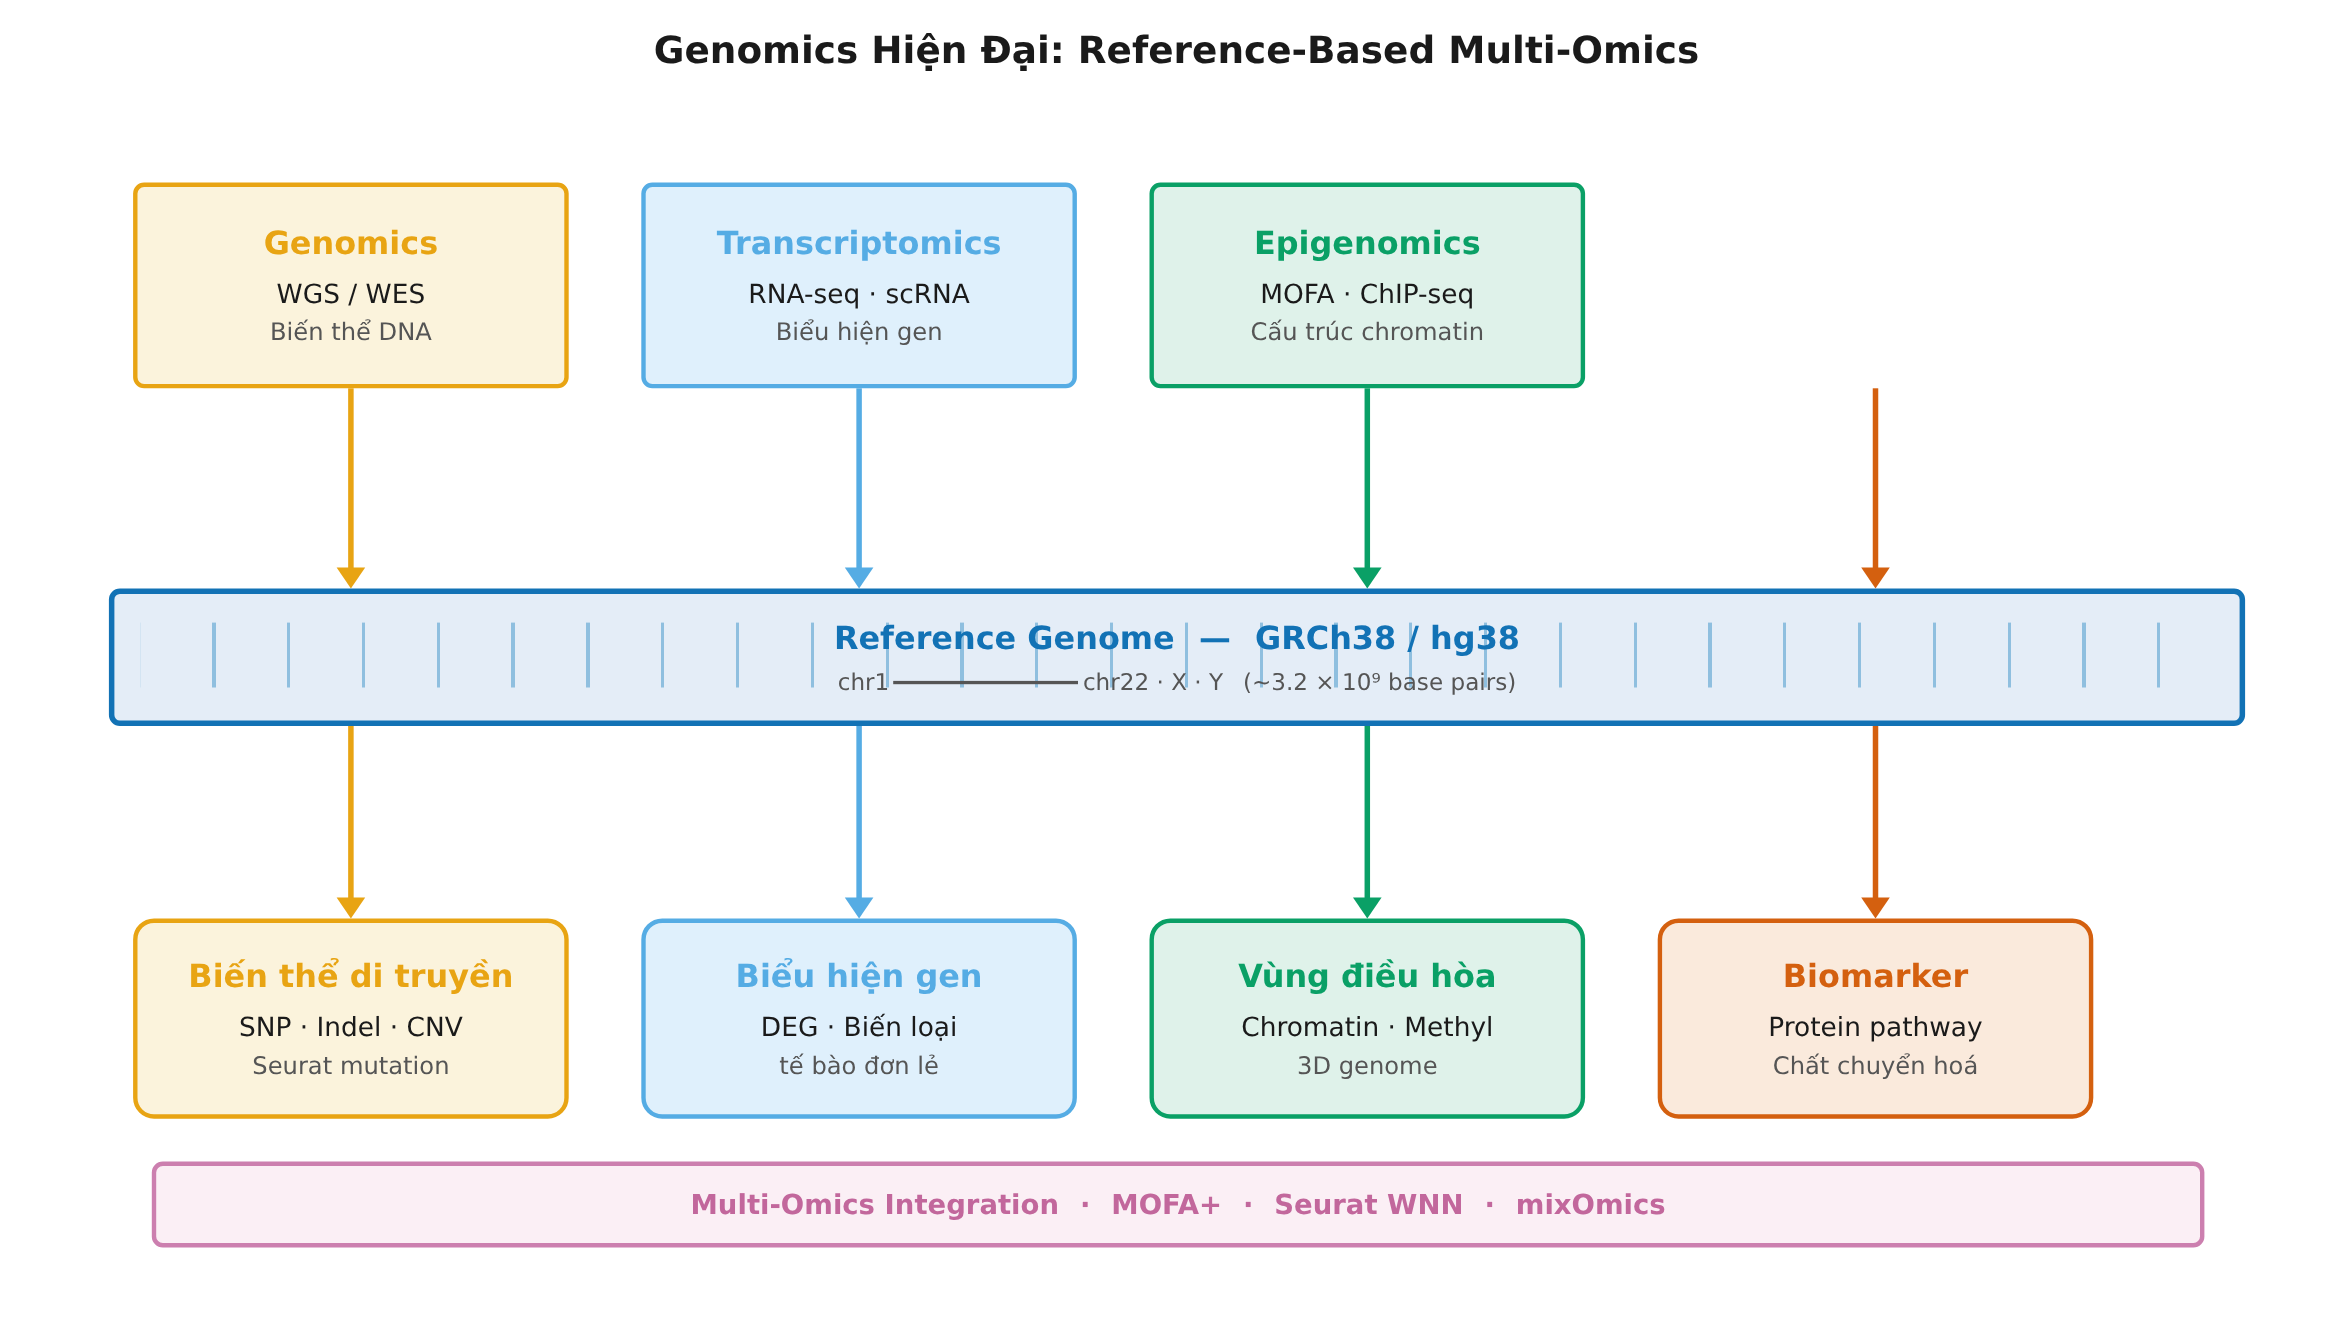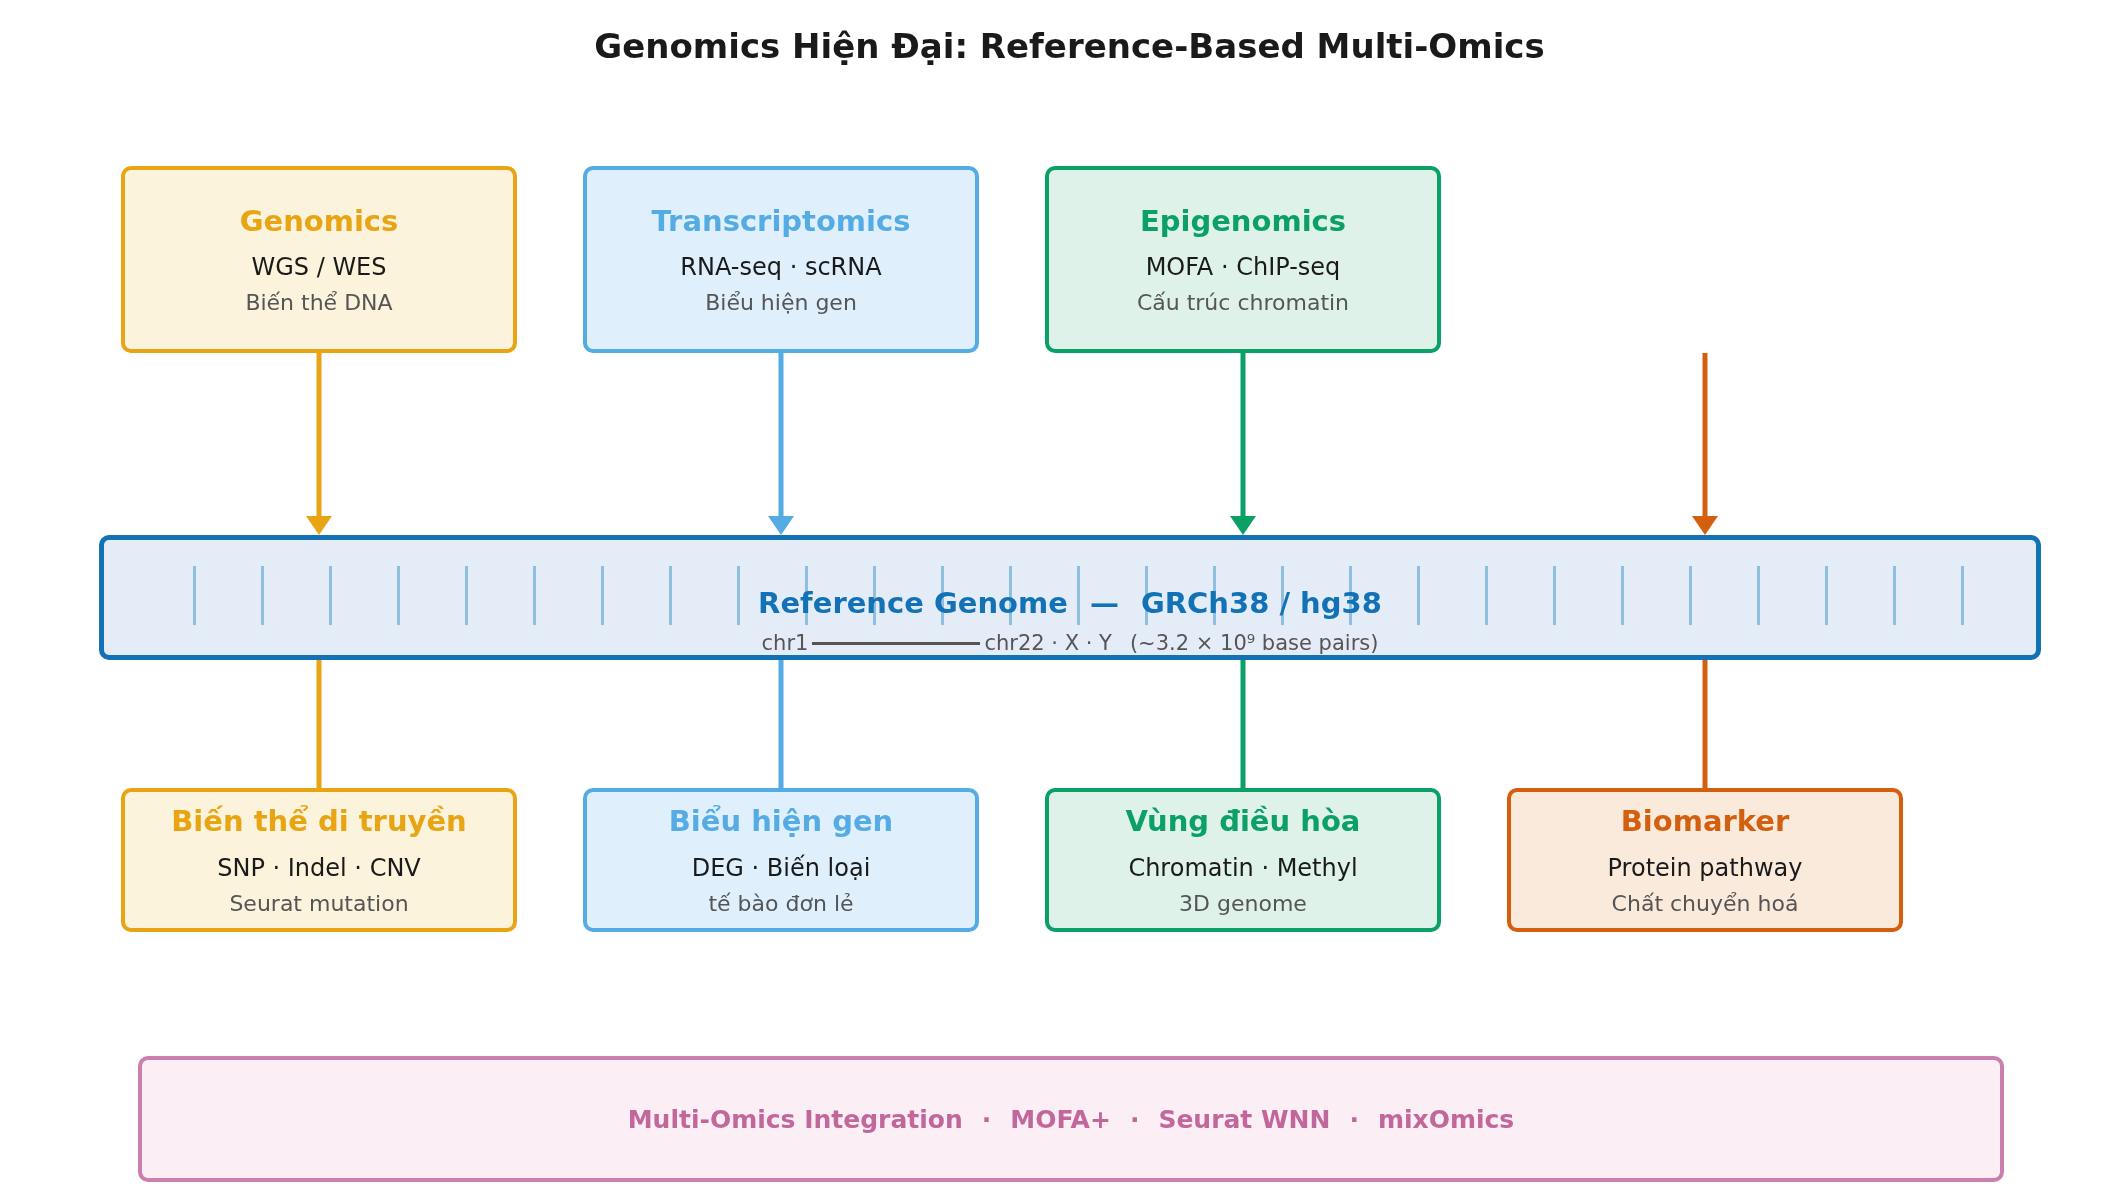--- a/index.html
+++ b/index.html
@@ -36,21 +36,21 @@
     background: var(--bg);
     border-radius: 10px;
     display: flex;
     flex-direction: column;
     align-items: center;
     justify-content: center;
     text-align: center;
     padding: 8px 16px;
   }
   .box.top-box { top: 166px; height: 187px; }
-  .box.bottom-box { top: 788px; height: 144px; }
+  .box.bottom-box { top: 835px; height: 182px; border-radius: 19px; }
   .box-title { font-size: 29px; font-weight: bold; color: var(--accent); line-height: 1.18; margin-bottom: 15px; }
   .box-line1 { font-size: 24px; color: #1a1a1a; margin-bottom: 9px; }
   .box-line2 { font-size: 22px; color: #555555; }
 
   .arrow { position: absolute; left: 0; width: 100%; }
   .arrow-top { top: 353px; height: 182px; }
   .arrow-bottom { top: 660px; height: 175px; }
   .arrow .shaft {
     position: absolute; left: 50%; transform: translateX(-50%);
     top: 0; width: 5px; background: var(--accent);
@@ -72,21 +72,21 @@
     position: absolute;
     left: 88px; top: 535px;
     width: 1942px; height: 125px;
     box-sizing: border-box;
     border: 5px solid var(--accent);
     background: var(--bg);
     border-radius: 10px;
     display: flex;
     flex-direction: column;
     align-items: center;
-    justify-content: flex-end;
+    justify-content: center;
   }
   .ref-bar .ticks {
     position: absolute;
     left: 24px; right: 24px;
     top: 26px; bottom: 30px;
     background: repeating-linear-gradient(
       to right,
       transparent 0, transparent 65px,
       var(--tick) 65px, var(--tick) 68px
     );
@@ -102,21 +102,21 @@
     margin-top: 11px;
     font-size: 21px; color: #555555;
   }
   .chr-line { display: inline-block; width: 168px; height: 0; border-top: 3px solid #555555; }
   .bp-label { margin-left: 14px; }
 
   
   .integration-bar {
     position: absolute;
     left: 127px; top: 1056px;
-    width: 1866px; height: 126px;
+    width: 1866px; height: 78px;
     box-sizing: border-box;
     border: 4px solid var(--border);
     background: var(--bg);
     border-radius: 10px;
     display: flex; gap: 19px;
     align-items: center; justify-content: center;
     font-size: 25px; font-weight: bold; color: var(--accent);
   }
 </style>
 </head>

